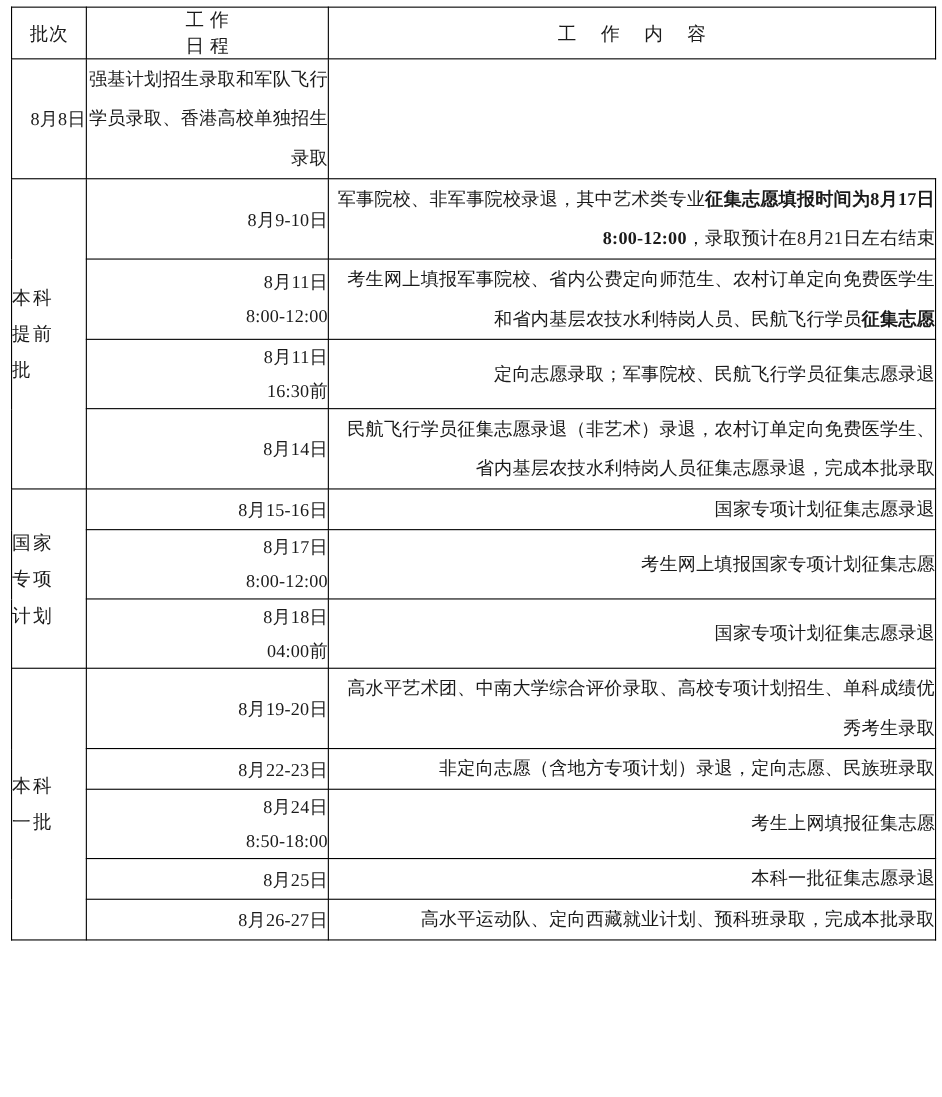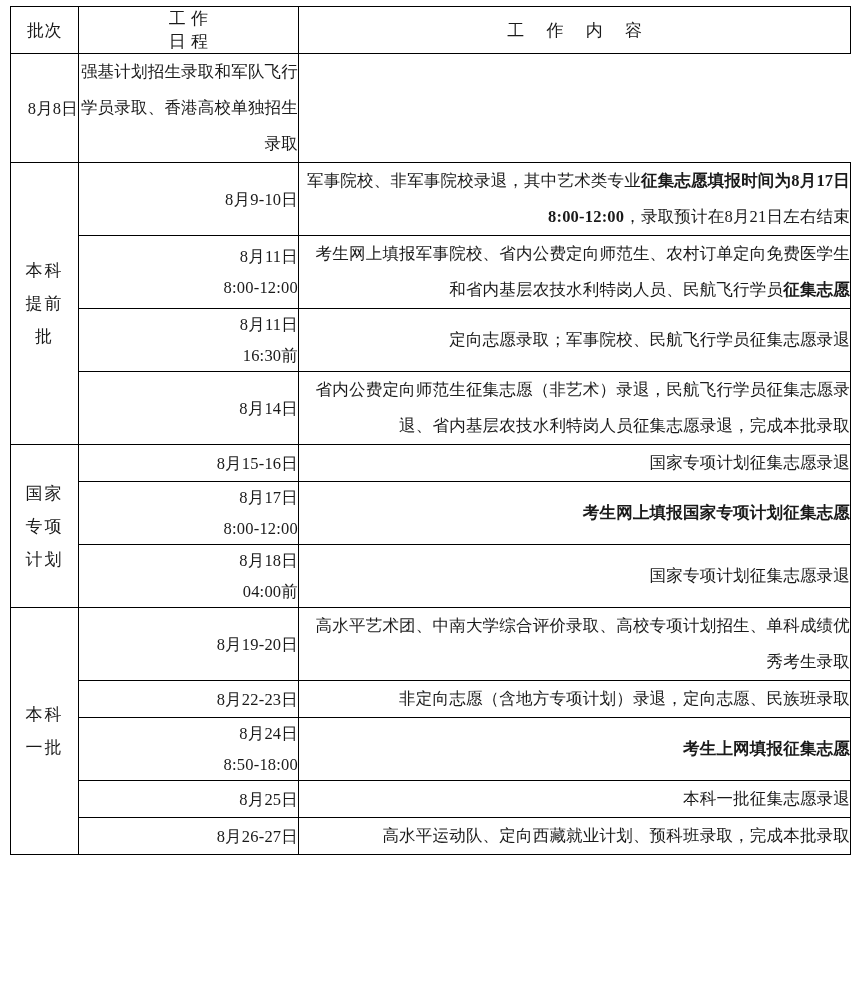--- a/index.html
+++ b/index.html
@@ -36,21 +36,20 @@
     line-height:23px;
     padding:4px 0 5px 0;
     letter-spacing:0.5px;
     white-space:pre-line;
     font-weight:400;
   }
   .hdr.wide{letter-spacing:9px;text-indent:9px;}
 
   
   .batch{
-    text-align:center;
     font-size:17px;
     line-height:33px;
     letter-spacing:2px;
     white-space:pre-line;
     padding:2px 0;
   }
 
   
   .date{
     font-size:16.5px;
@@ -65,21 +64,21 @@
   
   .content{
     font-size:16.5px;
     line-height:36px;
     padding:5px 8px 5px 12px;
     text-align:right;
     letter-spacing:0.2px;
     word-break:break-all;
   }
   .content b{font-weight:700;}
-  .content.allbold{font-weight:700;}
+  .content.allbold{font-weight:400;}
 </style>
 </head>
 <body>
 
 <div id="sheet">
   <table class="schedule">
     <colgroup>
       <col class="c-batch">
       <col class="c-date">
       <col class="c-content">
@@ -109,21 +108,21 @@
 8:00-12:00</td>
           <td class="content"><span>考生网上填报军事院校、省内公费定向师范生、农村订单定向免费医学生和省内基层农技水利特岗人员、民航飞行学员</span><b>征集志愿</b><span></span></td>
         </tr>
         <tr>
           <td class="date">8月11日
 16:30前</td>
           <td class="content"><span>定向志愿录取；军事院校、民航飞行学员征集志愿录退</span></td>
         </tr>
         <tr>
           <td class="date">8月14日</td>
-          <td class="content"><span>省内公费定向师范生征集志愿（非艺术）录退，民航飞行学员征集志愿录退、省内基层农技水利特岗人员征集志愿录退，完成本批录取</span></td>
+          <td class="content"><span>民航飞行学员征集志愿录退（非艺术）录退，农村订单定向免费医学生、省内基层农技水利特岗人员征集志愿录退，完成本批录取</span></td>
         </tr>
         <tr>
           <td class="batch" rowspan="3">国家
 专项
 计划</td>
           <td class="date">8月15-16日</td>
           <td class="content"><span>国家专项计划征集志愿录退</span></td>
         </tr>
         <tr>
           <td class="date">8月17日

